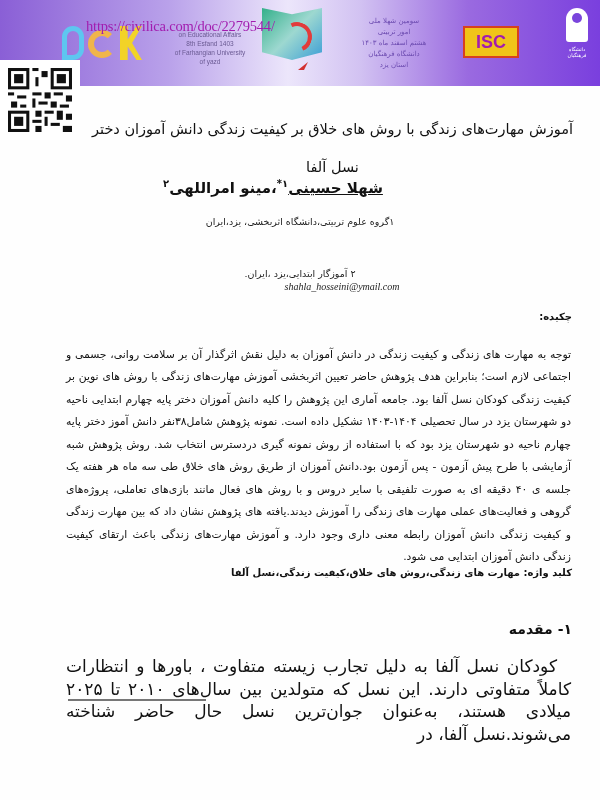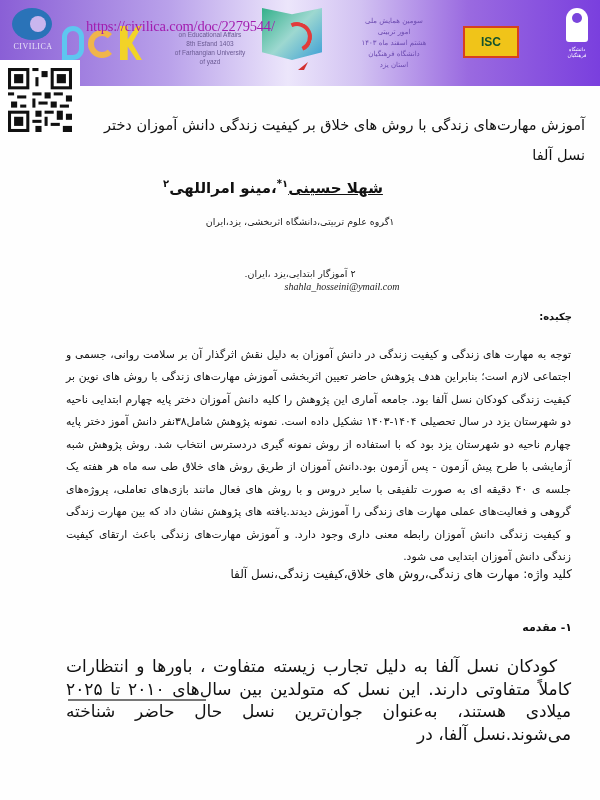--- a/index.html
+++ b/index.html
@@ -25,71 +25,67 @@
   .conf-en { position:absolute; left:160px; top:30px; width:100px; font-size:6.5px; line-height:9px; color:#6a5a93; text-align:center; font-family:"Liberation Sans", sans-serif; }
   .url {
     position:absolute; left:86px; top:18px; font-size:14.5px; color:#a21caf;
     font-family:"Liberation Serif", serif; white-space:nowrap; letter-spacing:-0.2px;
   }
   .conf-emblem { position:absolute; left:262px; top:4px; width:60px; height:66px; }
   .emb-book { position:absolute; left:0; top:4px; width:60px; height:52px; background:linear-gradient(135deg, #34b08a 0%, #9dd8d0 50%, #3c9ed6 100%); clip-path: polygon(0 0, 50% 12%, 100% 0, 100% 85%, 50% 100%, 0 85%); }
   .emb-swoosh { position:absolute; left:20px; top:18px; width:30px; height:30px; border:4px solid #e23b3b; border-left-color:transparent; border-bottom-color:transparent; border-radius:50%; box-sizing:border-box; transform:rotate(20deg); }
   .emb-flag { position:absolute; left:36px; top:58px; width:10px; height:8px; background:#d23030; clip-path:polygon(0 100%, 100% 0, 60% 100%); }
   .conf-fa { position:absolute; left:358px; top:16px; width:72px; direction:rtl; text-align:center; font-size:7px; line-height:11px; color:#6c4bb0; }
-  .isc-logo { position:absolute; left:463px; top:26px; width:56px; height:32px; background:#f0c419; border:2px solid #d8401f; box-sizing:border-box; display:flex; align-items:center; justify-content:center; font-weight:bold; font-size:12px; color:#14532d; font-family:"Liberation Sans", sans-serif; }
+  .isc-logo { position:absolute; left:463px; top:26px; width:56px; height:32px; background:#f0c419; border:2px solid #d8401f; box-sizing:border-box; display:flex; align-items:center; justify-content:center; font-weight:bold; font-size:18px; color:#a21caf; font-family:"Liberation Sans", sans-serif; }
   .farhang-logo { position:absolute; left:560px; top:8px; width:34px; height:56px; }
   .fh-shape { position:absolute; left:6px; top:0; width:22px; height:34px; background:#fff; border-radius:11px 11px 3px 3px; }
   .fh-shape::after { content:""; position:absolute; left:6px; top:5px; width:10px; height:10px; border-radius:50%; background:#7a45dc; }
   .fh-text { position:absolute; left:0; top:38px; width:34px; font-size:5px; line-height:6px; color:#fff; text-align:center; direction:rtl; }
 
   .qr { position:absolute; left:0; top:60px; width:80px; height:80px; background:#fff; }
   .qr svg { position:absolute; left:8px; top:8px; }
 
-  .title { position:absolute; left:80px; top:100px; width:505px; direction:rtl; font-size:14.5px; line-height:30px; font-weight:normal; color:#111; }
+  .title { position:absolute; left:80px; top:100px; width:505px; direction:rtl; text-align:center; font-size:14.5px; line-height:38px; font-weight:normal; color:#111; }
   .authors { position:absolute; left:0; top:178px; width:512px; text-align:center; direction:rtl; font-size:15px; font-weight:bold;margin-left:17px; }
   .authors .uline { text-decoration:underline; }
   .authors sup { font-size:10px; }
   .aff { position:absolute; left:0; width:600px; text-align:center; direction:rtl; font-size:9.5px; color:#222; }
   .aff1 { top:216px; }
   .aff2 { top:268px; }
   .email { position:absolute; left:0; top:281px; width:600px; text-align:center; font-size:10px; font-style:italic; font-family:"Liberation Serif", serif; color:#222;margin-left:42px; }
 
   .abs-head { position:absolute; right:28px; top:311px; direction:rtl; font-size:10px; font-weight:bold; }
   .abs-body { position:absolute; left:66px; top:333px; width:505px; direction:rtl; text-align:justify; text-align-last:right; font-size:10.8px; line-height:22.5px; color:#111; }
-  .keywords { position:absolute; right:28px; top:567px; direction:rtl; font-size:12px; font-weight:normal;padding-left:8px; }
-  .sec-head { position:absolute; right:28px; top:621px; direction:rtl; font-size:11px; font-weight:bold; }
+  .keywords { position:absolute; right:28px; top:567px; direction:rtl; font-size:10px; font-weight:bold;padding-left:8px; }
+  .sec-head { position:absolute; right:28px; top:621px; direction:rtl; font-size:14px; font-weight:bold; }
   .intro-body { position:absolute; left:66px; top:638px; width:505px; direction:rtl; text-align:justify; text-align-last:right; font-size:17px; line-height:22.5px; text-indent:14px; }
   .footnote-rule { position:absolute; left:68px; top:699px; width:138px; height:2px; background:#777; }
 </style>
 </head>
 <body>
 
 <div class="banner">
-  <div class="civilica-logo">
-    <div class="civ-circle"></div>
-    <div class="civ-text">CIVILICA</div>
-  </div>
   <div class="pck-logo">
     <div class="pck-p"></div>
     <div class="pck-c"></div>
     <div class="pck-k"></div>
   </div>
   <div class="conf-en">
     <div>on Educational Affairs</div>
     <div>8th Esfand 1403</div>
     <div>of Farhangian University</div>
     <div>of yazd</div>
   </div>
   <div class="conf-emblem">
     <div class="emb-book"></div>
     <div class="emb-swoosh"></div>
     <div class="emb-flag"></div>
   </div>
   <div class="conf-fa">
-    <div>سومین همایش ملی</div>
+    <div>سومین شهلا ملی</div>
     <div>امور تربیتی</div>
     <div>هشتم اسفند ماه ۱۴۰۳</div>
     <div>دانشگاه فرهنگیان</div>
     <div>استان یزد</div>
   </div>
   <div class="isc-logo">ISC</div>
   <div class="farhang-logo">
     <div class="fh-shape"></div>
     <div class="fh-text">دانشگاه فرهنگیان</div>
   </div>

